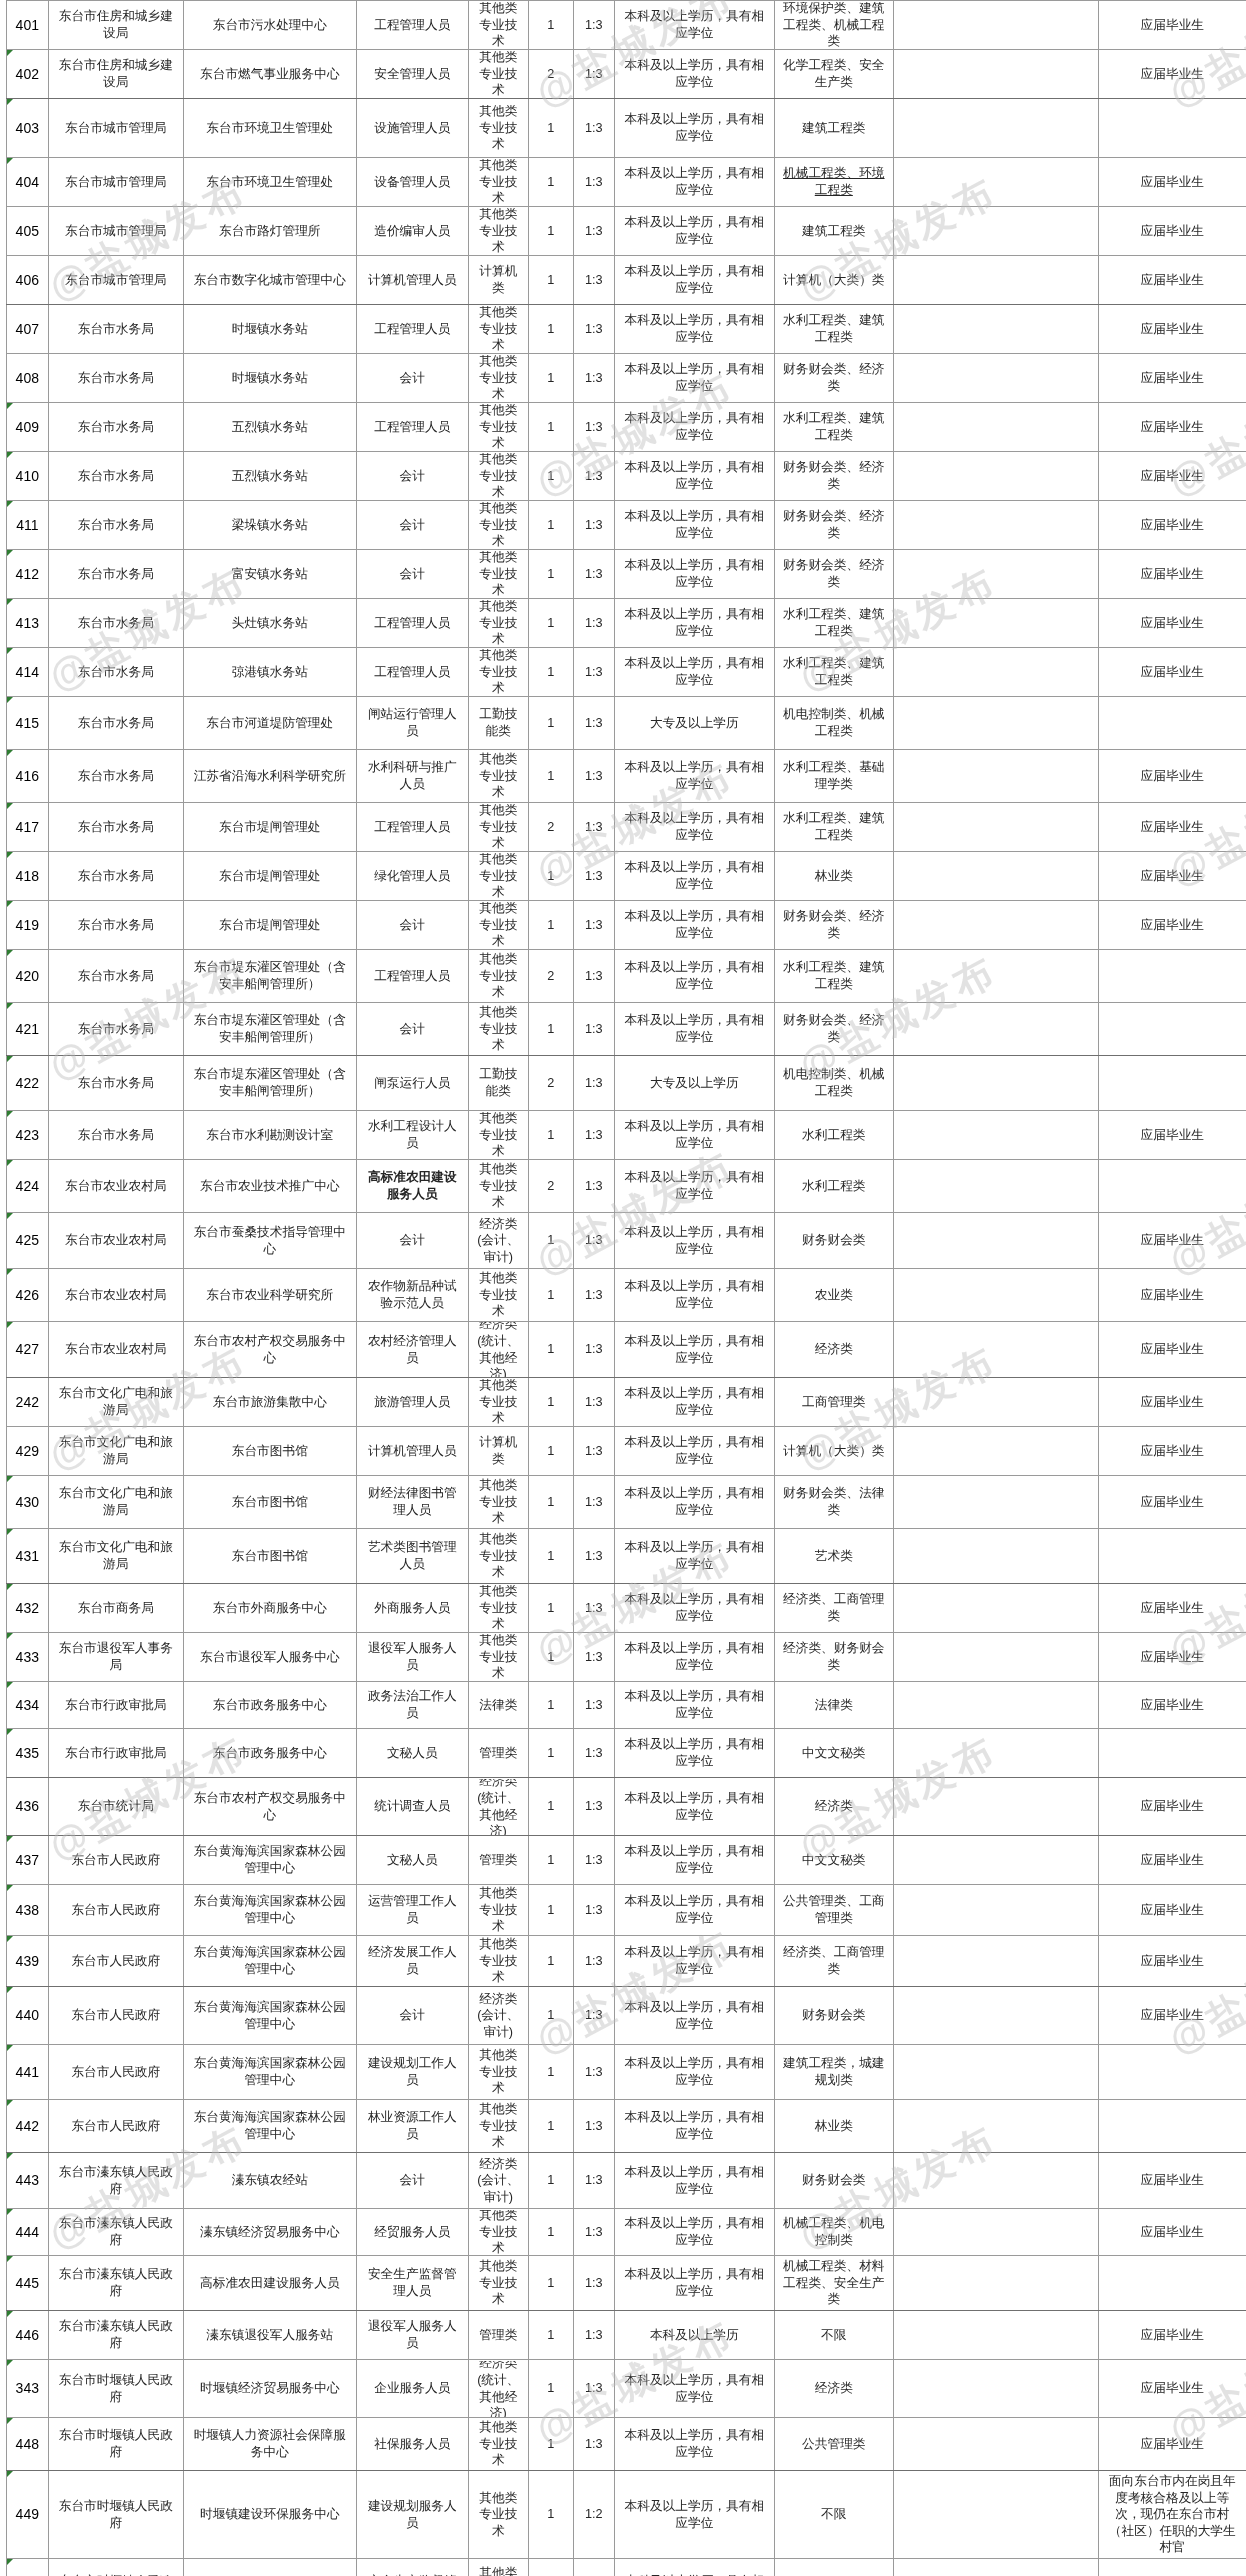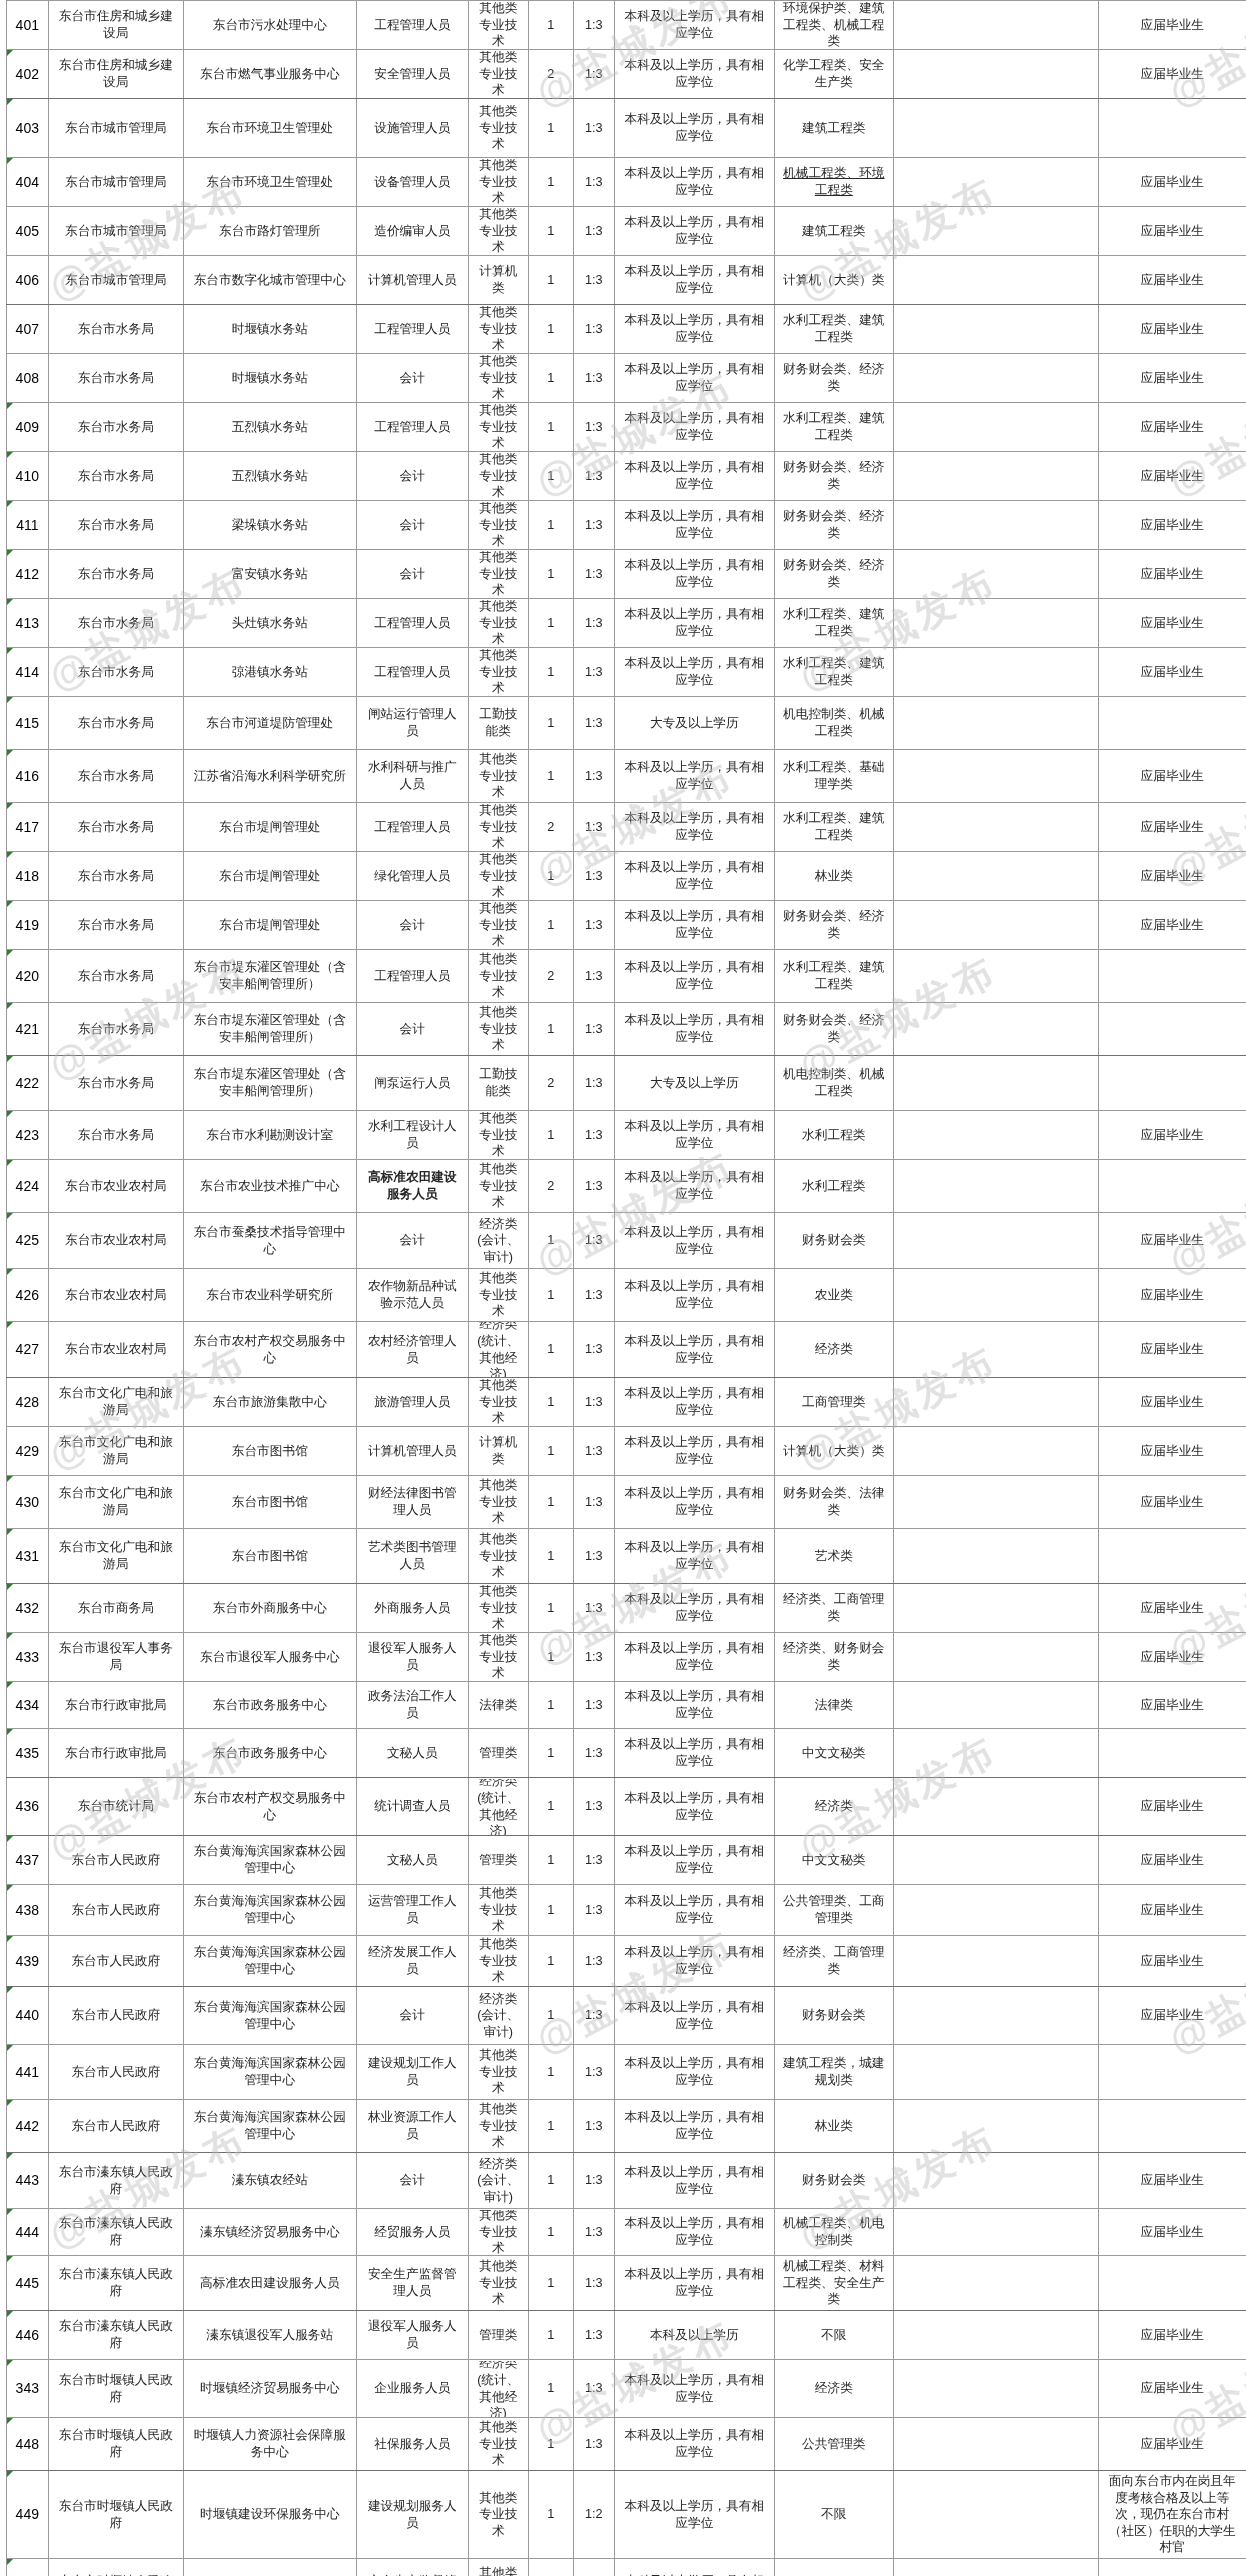--- a/index.html
+++ b/index.html
@@ -1025,21 +1025,21 @@
           </td>
     <td class="c-blank">
             <div class="cc" style="height: 55px;"></div>
           </td>
     <td class="c-remark">
             <div class="cc" style="height: 55px;">应届毕业生</div>
           </td>
   </tr>
         <tr style="height: 49px;">
     <td class="c-num">
-            <div class="cc" style="height: 47px;">428</div>
+            <div class="cc" style="height: 47px;">242</div>
           </td>
     <td class="c-org">
             <div class="cc" style="height: 47px;">东台市文化广电和旅游局</div>
           </td>
     <td class="c-unit">
             <div class="cc" style="height: 47px;">东台市旅游集散中心</div>
           </td>
     <td class="c-pos">
             <div class="cc" style="height: 47px;">旅游管理人员</div>
           </td>

